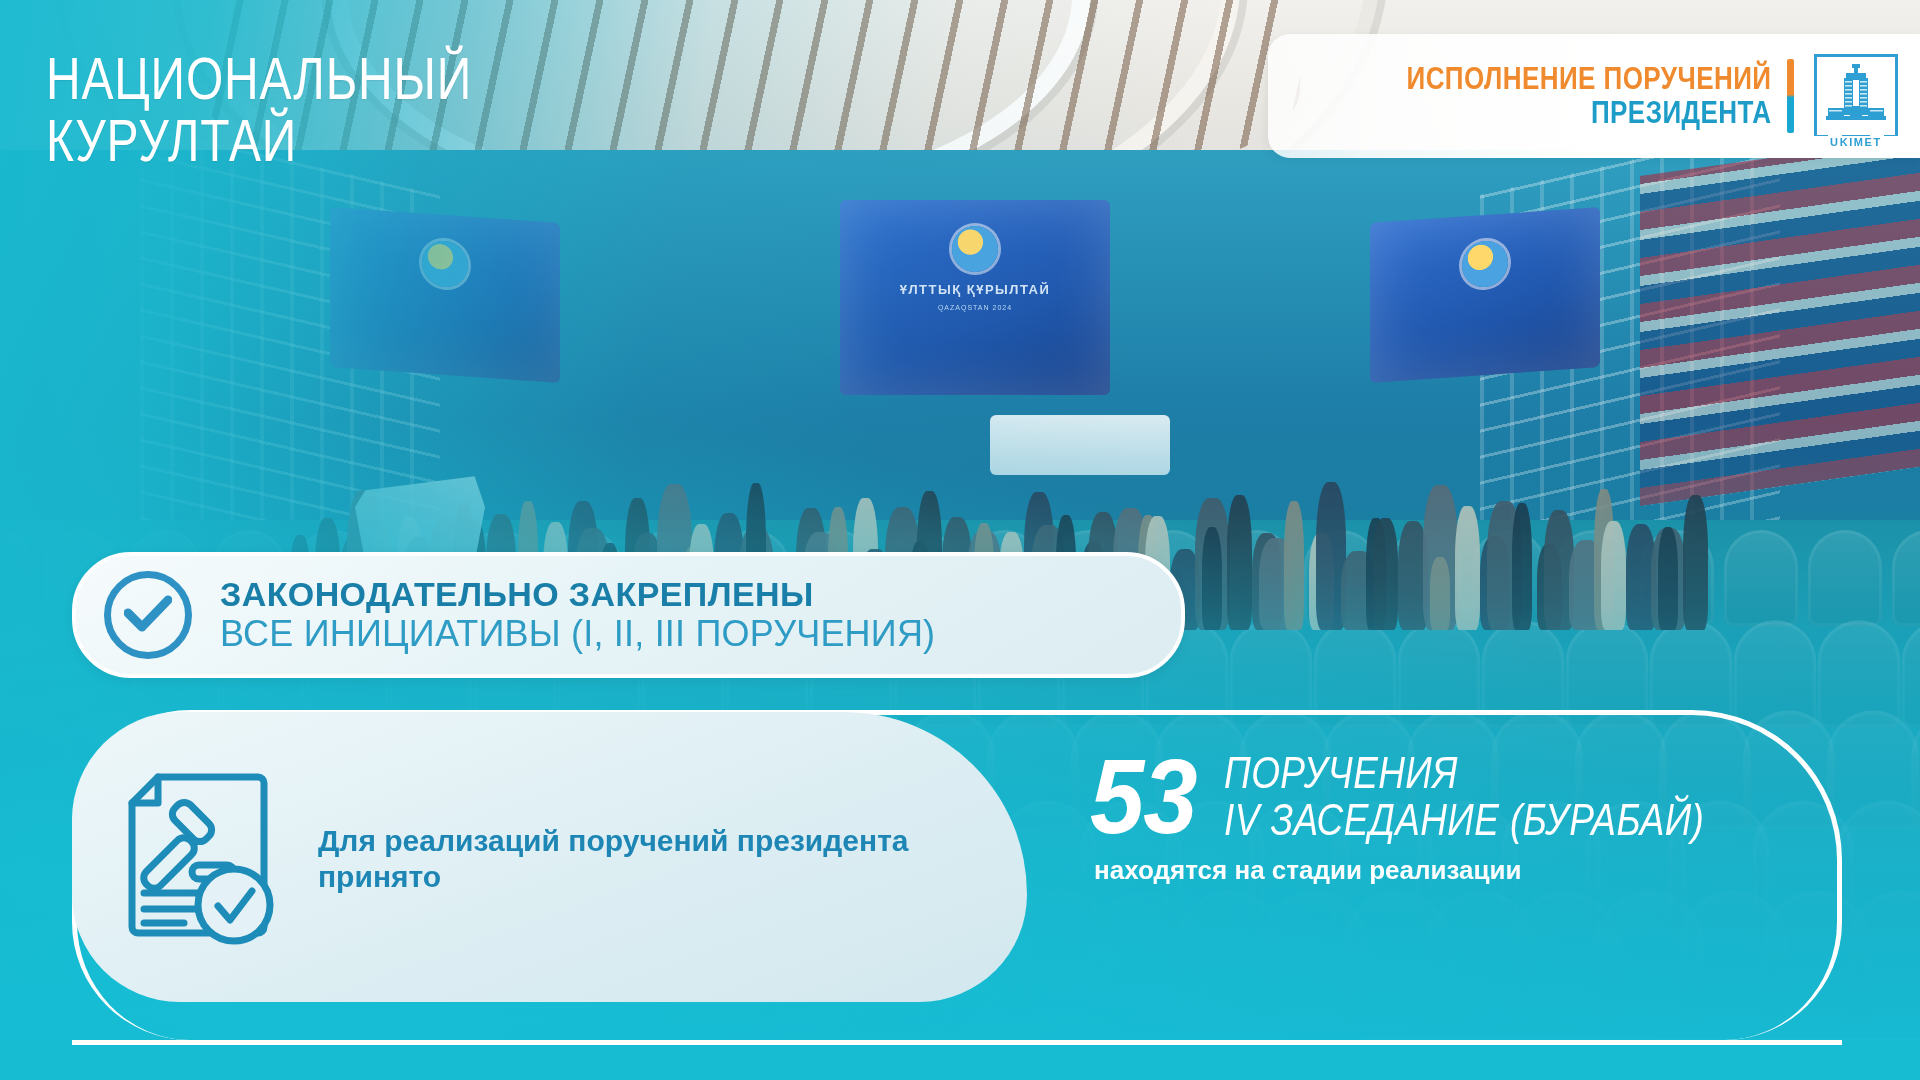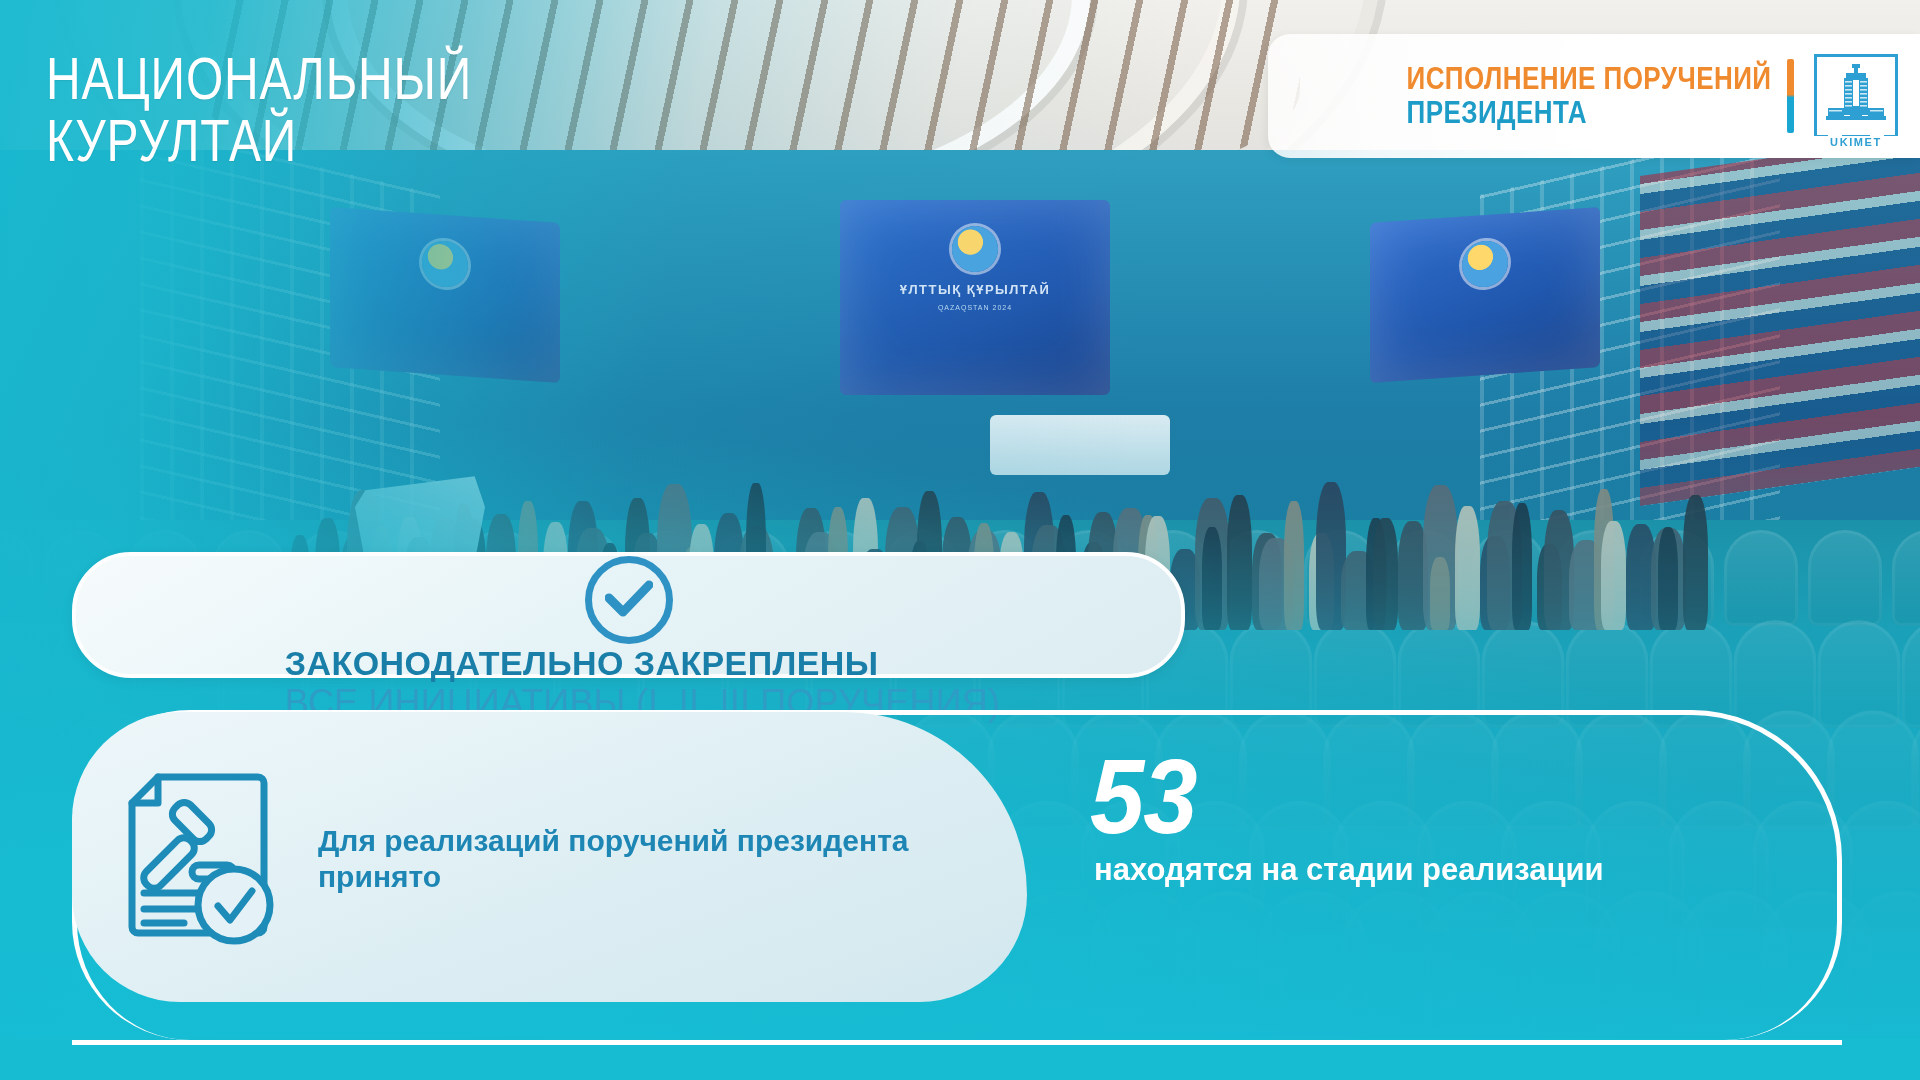--- a/index.html
+++ b/index.html
@@ -162,21 +162,21 @@
   
   .badge {
     position:absolute; right:0; top:34px;
     height:124px; width:652px;
     background:linear-gradient(110deg, rgba(255,255,255,.80) 0%, rgba(255,255,255,.93) 22%, #ffffff 55%);
     border-radius:22px 0 0 22px;
     display:flex; align-items:center; justify-content:flex-end;
     padding-right:22px;
     box-shadow:-2px 2px 10px rgba(0,0,0,.06);
   }
-  .badge-txt { }
+  .badge-txt { text-align:right; }
   .badge-l1 {
     color:#F08A2E; font-weight:bold; font-size:31px; line-height:34px;
     letter-spacing:.5px; transform:scaleX(.84); transform-origin:right center;
   }
   .badge-l2 {
     color:#1D9CC8; font-weight:bold; font-size:31px; line-height:34px;
     letter-spacing:.5px; transform:scaleX(.84); transform-origin:right center;
   }
   .badge-div {
     width:7px; height:74px; margin:0 20px 0 16px; border-radius:2px;
@@ -201,21 +201,20 @@
   .badge-logo svg { position:absolute; left:12px; top:8px; }
 
   
   .pill1 {
     position:absolute; left:72px; top:552px; width:1113px; height:126px;
     background:linear-gradient(150deg,#f6fbfc 0%,#e7f4f7 45%,#dcecf1 100%);
     border-radius:59px;
     border:4px solid #ffffff;
     display:flex; align-items:center; padding-left:28px;
     box-shadow:0 3px 12px rgba(0,0,0,.07);
-    flex-direction:column;
   }
   .check-circle {
     width:88px; height:88px; border-radius:50%;
     border:7px solid #2e93c4; flex:0 0 auto;
     display:flex; align-items:center; justify-content:center;
     margin-right:28px;
   }
   .p1-txt { }
   .p1-l1 {
     color:#1a7fa8; font-weight:bold; font-size:34px; line-height:38px;
@@ -280,21 +279,21 @@
     color:#ffffff; font-weight:400; font-size:44px; line-height:46px;
     letter-spacing:.5px; transform:scaleX(.84); transform-origin:left top;
     white-space:nowrap;
   }
   .cr-l2 {
     color:#ffffff; font-weight:400; font-size:44px; line-height:48px;
     letter-spacing:.5px; transform:scaleX(.84); transform-origin:left top;
     white-space:nowrap;
   }
   .cr-sub {
-    color:#ffffff; font-weight:bold; font-size:31px; line-height:36px;
+    color:#ffffff; font-weight:bold; font-size:26px; line-height:36px;
     margin-top:8px; margin-left:4px;
   }
 </style>
 </head>
 <body>
 
 <div id="stage">
 
   <div class="photo">
     <div class="ph-ceiling">
@@ -610,17 +609,21 @@
       </svg>
     </div>
     <div class="cl-txt">
       <div class="cl-l1">Для реализаций поручений президента принято</div>
     </div>
   </div>
 
   <div class="card-right">
     <div class="cr-top">
       <span class="cr-num">53</span>
+      <div class="cr-lines">
+        <div class="cr-l1">ПОРУЧЕНИЯ</div>
+        <div class="cr-l2">IV ЗАСЕДАНИЕ (БУРАБАЙ)</div>
+      </div>
     </div>
     <div class="cr-sub">находятся на стадии реализации</div>
   </div>
 
 </div>
 
 </body></html>

